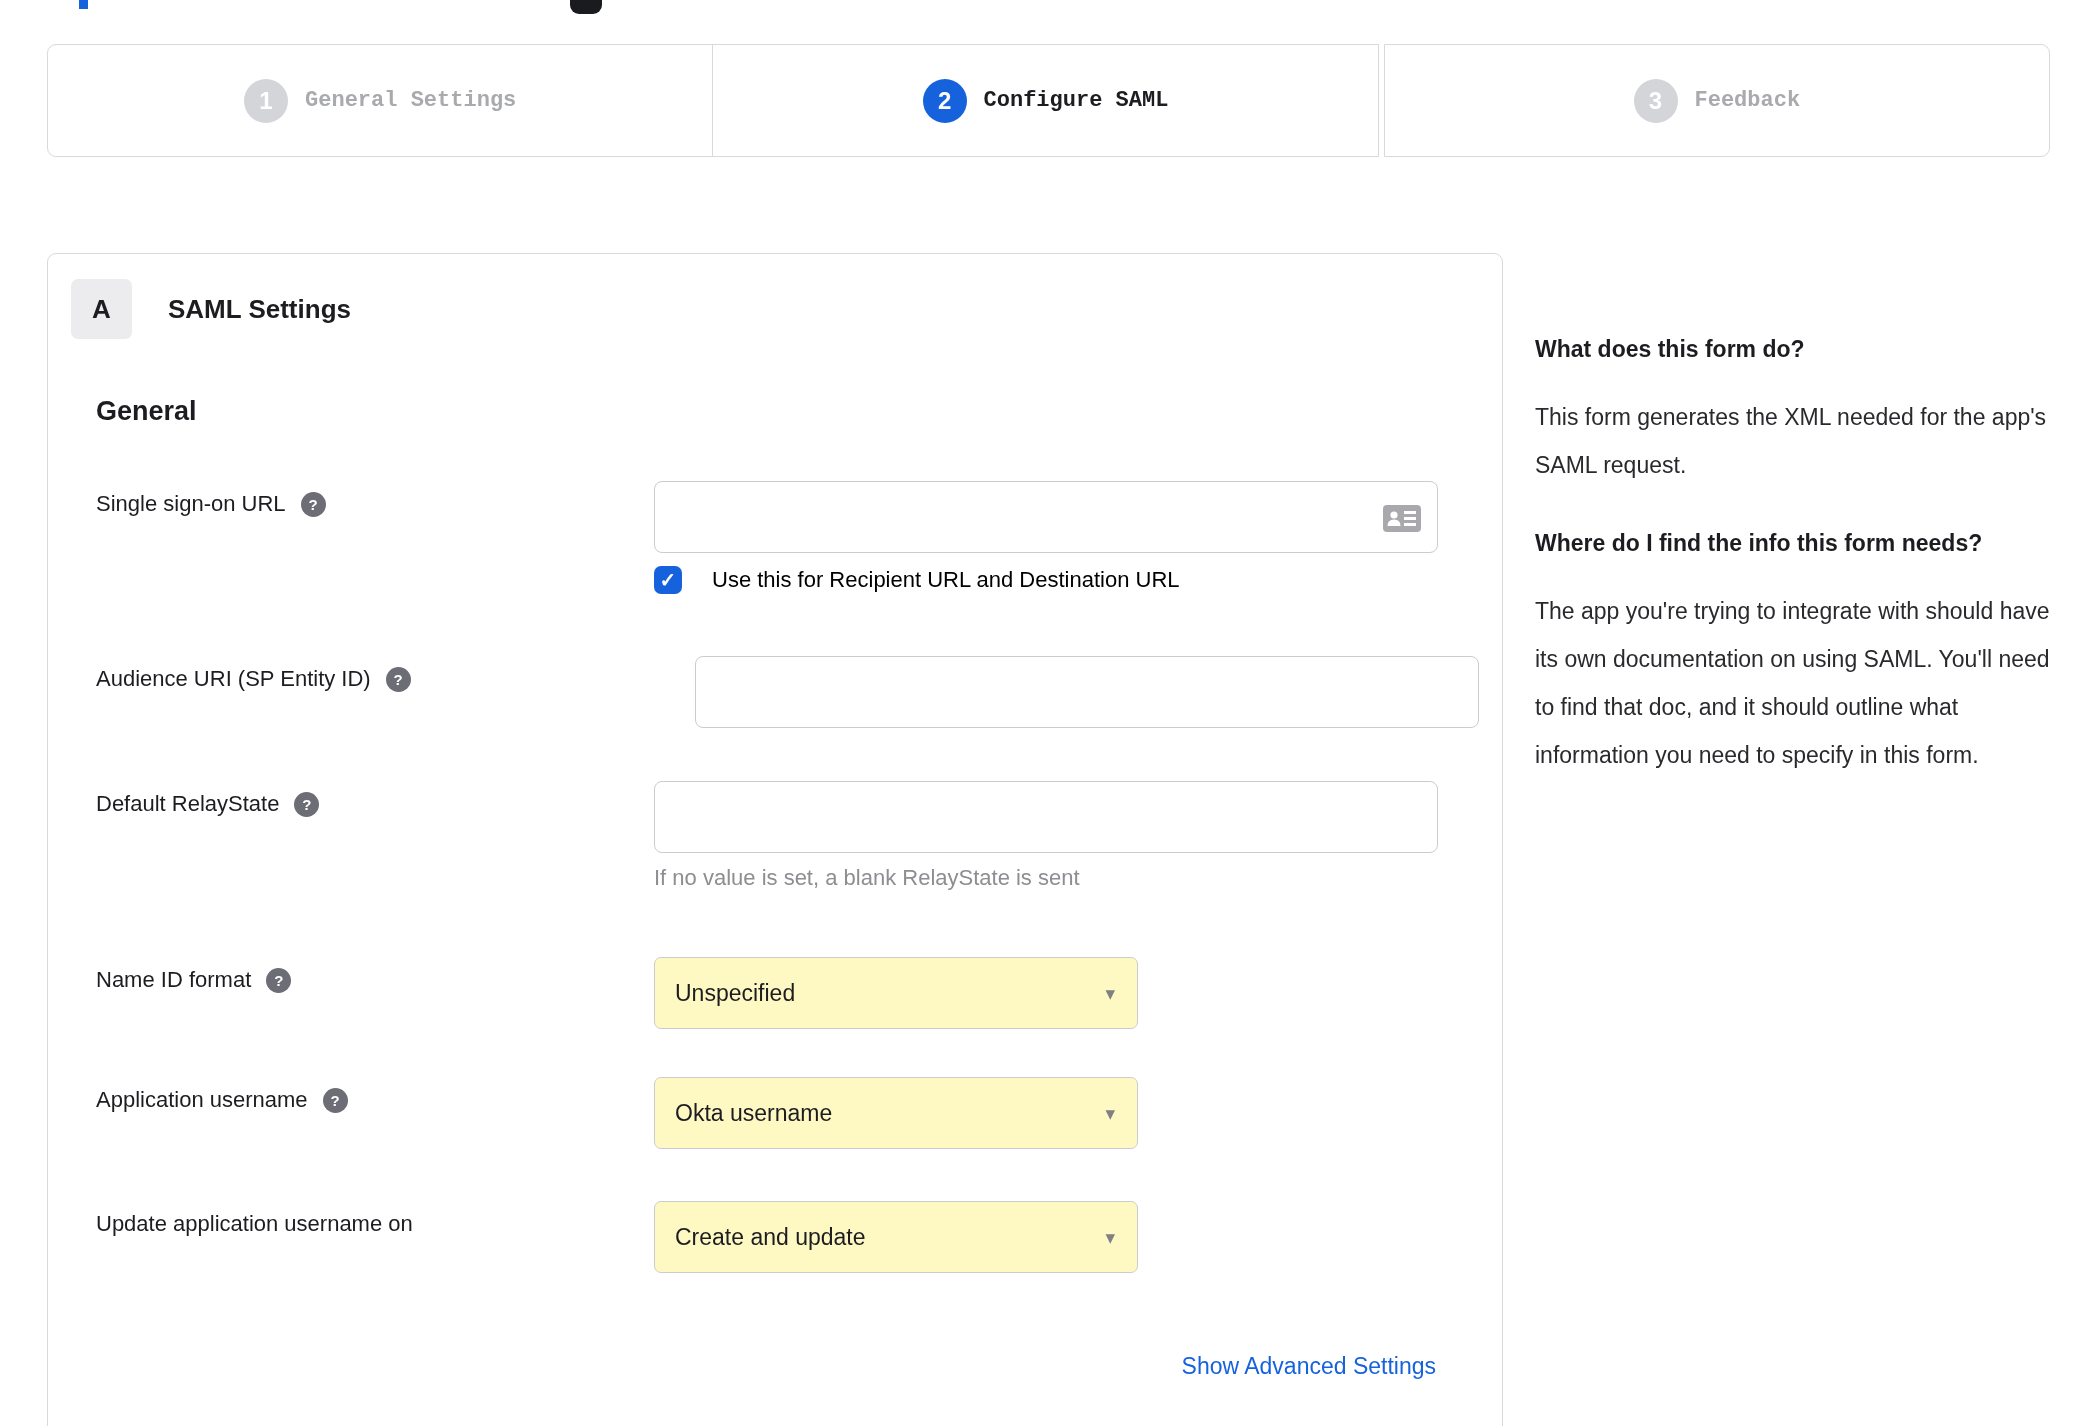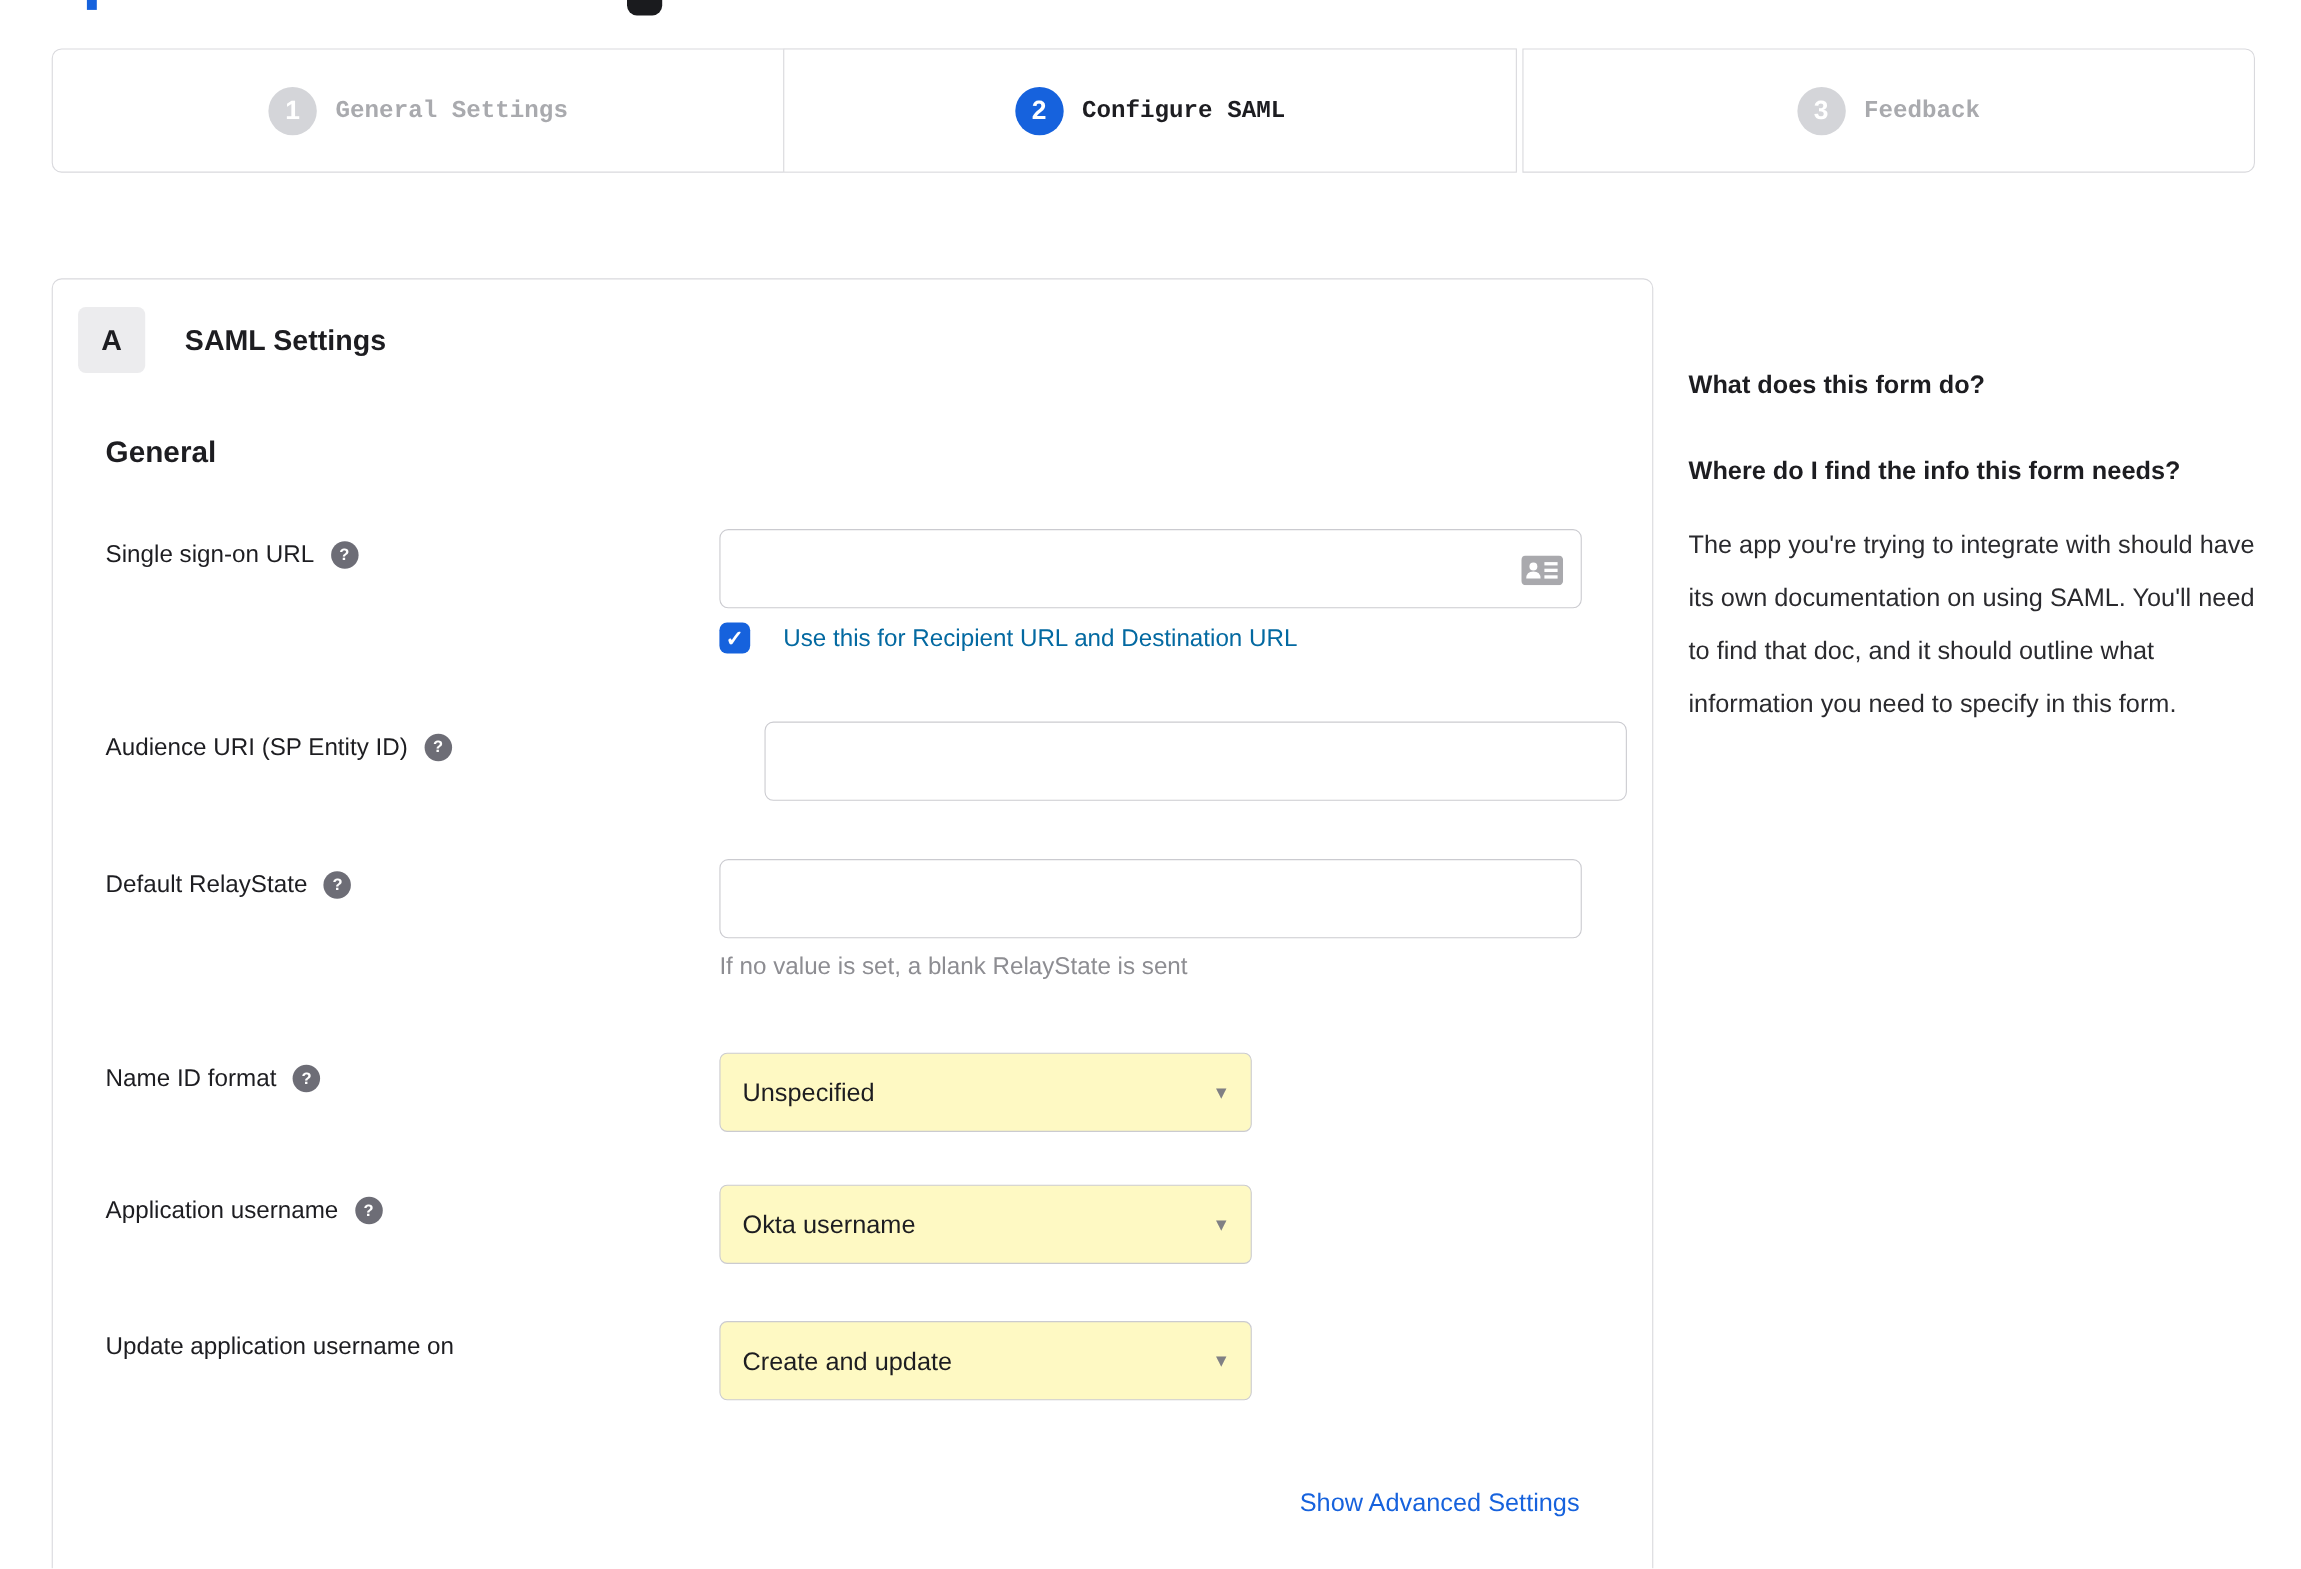--- a/index.html
+++ b/index.html
@@ -95,21 +95,21 @@
   .checkbox-row {
     display: flex; align-items: center; gap: 30px; margin-top: 13px;
     margin-left: 558px;
   }
   .checkbox {
     width: 28px; height: 28px; border-radius: 7px; background: #1662dd;
     color: #ffffff; font-size: 20px; font-weight: 700;
     display: flex; align-items: center; justify-content: center; cursor: pointer;
     flex: none;
   }
-  .checkbox-label { font-size: 22px; color: #0369a1; }
+  .checkbox-label { font-size: 22px; color: #000000; }
 
   .hint {
     margin-left: 558px; margin-top: 12px;
     font-size: 22px; color: #8d8d92;
   }
 
   .select {
     position: relative; width: 484px; height: 72px;
     border: 1px solid #cbcbd0; border-radius: 7px; background: #fef9c3;
     display: flex; align-items: center; padding: 0 20px;
@@ -255,17 +255,18 @@
       </div>
 
       <div class="advanced-row">
         <a class="advanced-link" href="#">Show Advanced Settings</a>
       </div>
     </div>
   </div>
 
   <div class="sidebar">
     <h3>What does this form do?</h3>
+    <p>This form generates the XML needed for the app's SAML request.</p>
     <h3 class="sb-h2">Where do I find the info this form needs?</h3>
     <p>The app you're trying to integrate with should have its own documentation on using SAML. You'll need to find that doc, and it should outline what information you need to specify in this form.</p>
   </div>
 
 </div>
 
 </body></html>

